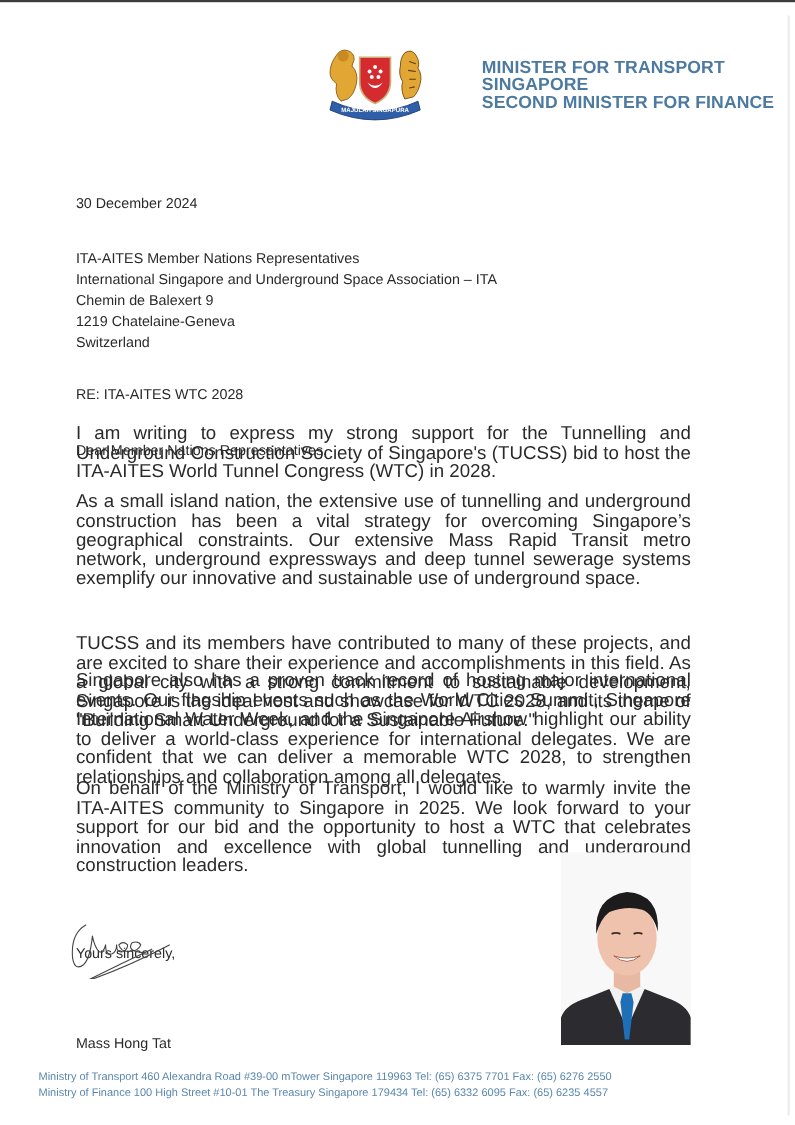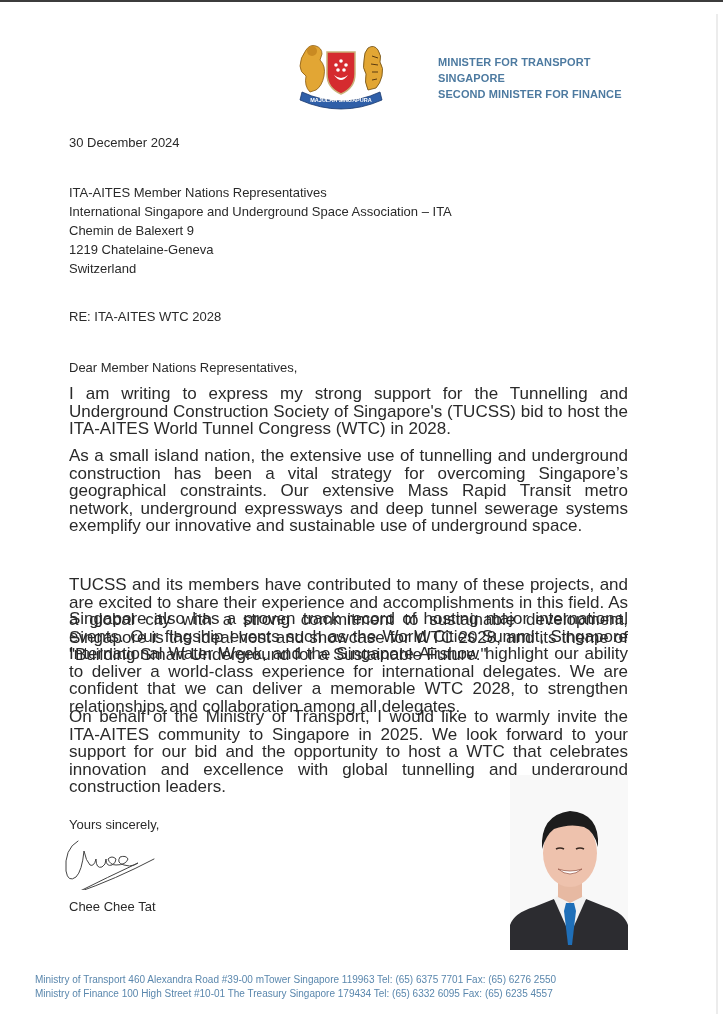--- a/index.html
+++ b/index.html
@@ -6,26 +6,26 @@
     body {
       width: 723px; height: 1023px; position: relative; overflow: hidden;
       font-family: "Liberation Sans", sans-serif; color: #2a2a2a;
     }
     .top-bar { position: absolute; left: 0; top: 0; width: 723px; height: 2px; background: #3c3c3c; }
     .edge-line { position: absolute; left: 716px; top: 14px; width: 2px; height: 1000px; background: #ececec; }
 
     .crest { position: absolute; left: 294px; top: 40px; width: 94px; height: 70px; }
     .office {
       position: absolute; left: 438px; top: 54px;
-      font-weight: bold; font-size: 11px; line-height: 16px; color: #4d7aa0;
+      font-weight: bold; font-size: 16px; line-height: 16px; color: #4d7aa0;
       letter-spacing: 0.1px;
     }
     .office div { white-space: nowrap; }
 
-    .text { position: absolute; left: 69px; font-size: 13px; line-height: 19px; color: #2a2a2a; }
+    .text { position: absolute; left: 69px; font-size: 13px; line-height: 19px; color: #2a2a2a; margin-top: 42px; }
     .date { top: 133px; }
     .address { top: 183px; }
     .address div { white-space: nowrap; }
     .re { top: 307px; }
     .salutation { top: 358px; }
 
     .para { position: absolute; left: 69px; width: 559px; font-size: 17px; line-height: 17.5px;
             text-align: justify; color: #2a2a2a; }
     .p1 { top: 385px; }
     .p2 { top: 447px; }
@@ -97,21 +97,21 @@
 <div class="para p3">TUCSS and its members have contributed to many of these projects, and are excited to share their experience and accomplishments in this field. As a global city with a strong commitment to sustainable development, Singapore is the ideal host and showcase for WTC 2028, and its theme of "Building Smart Underground for a Sustainable Future."</div>
 <div class="para p4">Singapore also has a proven track record of hosting major international events. Our flagship events such as the World Cities Summit, Singapore International Water Week, and the Singapore Airshow highlight our ability to deliver a world-class experience for international delegates. We are confident that we can deliver a memorable WTC 2028, to strengthen relationships and collaboration among all delegates.</div>
 <div class="para p5">On behalf of the Ministry of Transport, I would like to warmly invite the ITA-AITES community to Singapore in 2025. We look forward to your support for our bid and the opportunity to host a WTC that celebrates innovation and excellence with global tunnelling and underground construction leaders.</div>
 
 <div class="text closing">Yours sincerely,</div>
 
 <svg class="signature" viewBox="0 0 110 55">
   <path d="M18 6 q-14 8 -12 30 q2 12 10 6 q6 -6 8 -26 q2 10 6 14 q4 2 6 -6 q0 10 6 8 q4 -2 4 -8 q0 8 6 6 q4 -2 4 -6 q-4 -4 -8 0 q2 6 8 6 q10 0 12 -6 q-2 -4 -8 -2 q-4 6 4 8 q6 2 10 0 l4 -2 q-30 14 -62 30 q40 -14 78 -34" fill="none" stroke="#444" stroke-width="1" stroke-linecap="round" stroke-linejoin="round"></path>
 </svg>
 
-<div class="text signer">Chee Chee Tat</div>
+<div class="text signer">Mass Hong Tat</div>
 
 <svg class="photo" viewBox="0 0 118 175">
   <rect width="118" height="175" fill="#f8f8f8"></rect>
 
   <path d="M0 175 L0 150 Q4 138 24 132 L44 124 L60 140 L76 124 L96 132 Q114 138 118 150 L118 175 Z" fill="#2c2c30"></path>
 
   <path d="M44 124 L60 160 L76 124 L70 118 L50 118 Z" fill="#f2f2f2"></path>
 
   <path d="M56 128 L64 128 L66 136 L62 170 L58 170 L54 136 Z" fill="#1f6fb8"></path>
 

